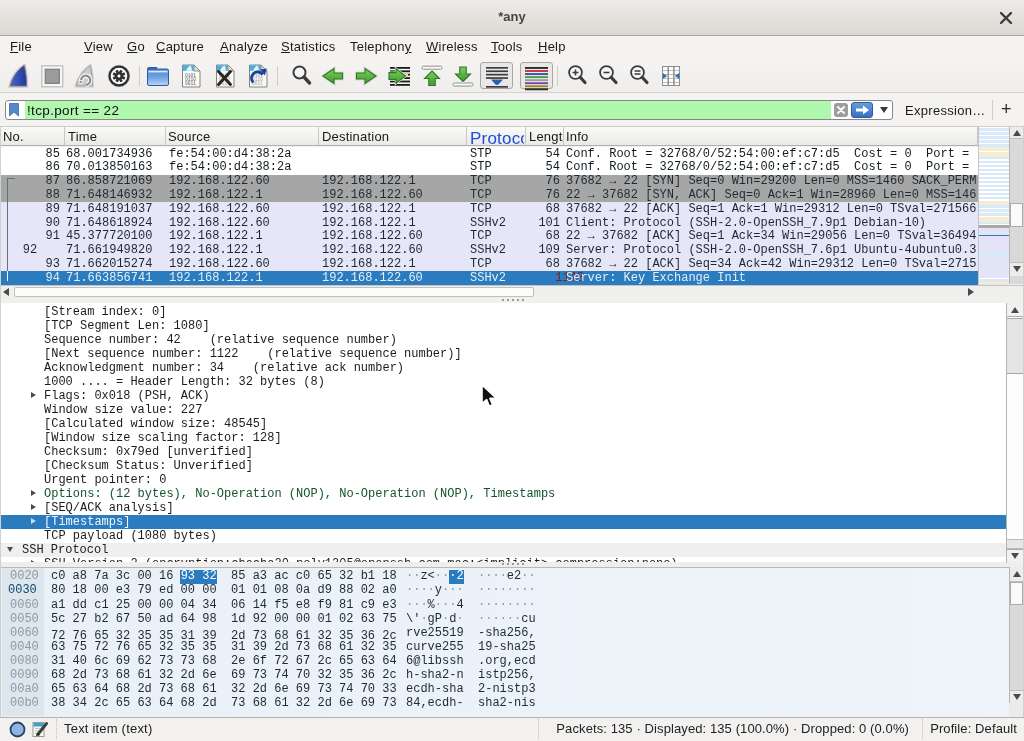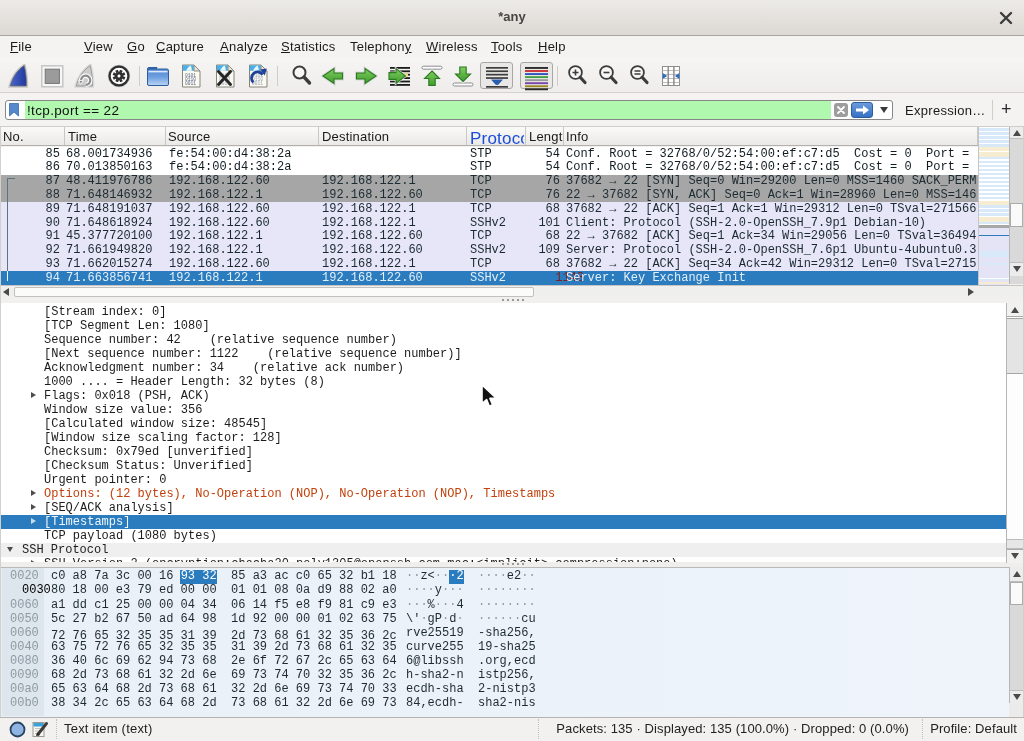--- a/index.html
+++ b/index.html
@@ -262,21 +262,21 @@
 <div class="a mono" style="left:566px;top:147.6px;width:411px;overflow:hidden;color:#111c21">Conf. Root = 32768/0/52:54:00:ef:c7:d5  Cost = 0  Port = 0x8001</div>
 <div class="a" style="left:0;top:160.8px;width:978px;height:13.8px;background:#ffffff"></div>
 <div class="a mono" style="left:0;top:161.4px;width:60px;text-align:right;color:#111c21">86</div>
 <div class="a mono" style="left:66px;top:161.4px;color:#111c21">70.013850163</div>
 <div class="a mono" style="left:169px;top:161.4px;color:#111c21">fe:54:00:d4:38:2a</div>
 <div class="a mono" style="left:470px;top:161.4px;color:#111c21">STP</div>
 <div class="a mono" style="left:500px;top:161.4px;width:60px;text-align:right;color:#111c21">54</div>
 <div class="a mono" style="left:566px;top:161.4px;width:411px;overflow:hidden;color:#111c21">Conf. Root = 32768/0/52:54:00:ef:c7:d5  Cost = 0  Port = 0x8001</div>
 <div class="a" style="left:0;top:174.6px;width:978px;height:13.8px;background:#a6a6a6"></div>
 <div class="a mono" style="left:0;top:175.2px;width:60px;text-align:right;color:#1d2c33">87</div>
-<div class="a mono" style="left:66px;top:175.2px;color:#1d2c33">48.411976786</div>
+<div class="a mono" style="left:66px;top:175.2px;color:#1d2c33">86.858721069</div>
 <div class="a mono" style="left:169px;top:175.2px;color:#1d2c33">192.168.122.60</div>
 <div class="a mono" style="left:322px;top:175.2px;color:#1d2c33">192.168.122.1</div>
 <div class="a mono" style="left:470px;top:175.2px;color:#1d2c33">TCP</div>
 <div class="a mono" style="left:500px;top:175.2px;width:60px;text-align:right;color:#1d2c33">76</div>
 <div class="a mono" style="left:566px;top:175.2px;width:411px;overflow:hidden;color:#1d2c33">37682 → 22 [SYN] Seq=0 Win=29200 Len=0 MSS=1460 SACK_PERM=1 T</div>
 <div class="a" style="left:0;top:188.4px;width:978px;height:13.8px;background:#a6a6a6"></div>
 <div class="a mono" style="left:0;top:189.0px;width:60px;text-align:right;color:#1d2c33">88</div>
 <div class="a mono" style="left:66px;top:189.0px;color:#1d2c33">71.648146932</div>
 <div class="a mono" style="left:169px;top:189.0px;color:#1d2c33">192.168.122.1</div>
 <div class="a mono" style="left:322px;top:189.0px;color:#1d2c33">192.168.122.60</div>
@@ -301,21 +301,21 @@
 <div class="a mono" style="left:566px;top:216.6px;width:411px;overflow:hidden;color:#1b2a31">Client: Protocol (SSH-2.0-OpenSSH_7.9p1 Debian-10)</div>
 <div class="a" style="left:0;top:229.8px;width:978px;height:13.8px;background:#e6e6f8"></div>
 <div class="a mono" style="left:0;top:230.4px;width:60px;text-align:right;color:#1b2a31">91</div>
 <div class="a mono" style="left:66px;top:230.4px;color:#1b2a31">45.377720100</div>
 <div class="a mono" style="left:169px;top:230.4px;color:#1b2a31">192.168.122.1</div>
 <div class="a mono" style="left:322px;top:230.4px;color:#1b2a31">192.168.122.60</div>
 <div class="a mono" style="left:470px;top:230.4px;color:#1b2a31">TCP</div>
 <div class="a mono" style="left:500px;top:230.4px;width:60px;text-align:right;color:#1b2a31">68</div>
 <div class="a mono" style="left:566px;top:230.4px;width:411px;overflow:hidden;color:#1b2a31">22 → 37682 [ACK] Seq=1 Ack=34 Win=29056 Len=0 TSval=364948277</div>
 <div class="a" style="left:0;top:243.6px;width:978px;height:13.8px;background:#e6e6f8"></div>
-<div class="a mono" style="left:0;top:244.2px;width:60px;text-align:right;color:#1b2a31">92</div>
+<div class="a mono" style="left:0;top:244.2px;width:60px;text-align:center;color:#1b2a31">92</div>
 <div class="a mono" style="left:66px;top:244.2px;color:#1b2a31">71.661949820</div>
 <div class="a mono" style="left:169px;top:244.2px;color:#1b2a31">192.168.122.1</div>
 <div class="a mono" style="left:322px;top:244.2px;color:#1b2a31">192.168.122.60</div>
 <div class="a mono" style="left:470px;top:244.2px;color:#1b2a31">SSHv2</div>
 <div class="a mono" style="left:500px;top:244.2px;width:60px;text-align:right;color:#1b2a31">109</div>
 <div class="a mono" style="left:566px;top:244.2px;width:411px;overflow:hidden;color:#1b2a31">Server: Protocol (SSH-2.0-OpenSSH_7.6p1 Ubuntu-4ubuntu0.3)</div>
 <div class="a" style="left:0;top:257.4px;width:978px;height:13.8px;background:#e6e6f8"></div>
 <div class="a mono" style="left:0;top:258.0px;width:60px;text-align:right;color:#1b2a31">93</div>
 <div class="a mono" style="left:66px;top:258.0px;color:#1b2a31">71.662015274</div>
 <div class="a mono" style="left:169px;top:258.0px;color:#1b2a31">192.168.122.60</div>
@@ -411,28 +411,28 @@
 <div class="a" style="left:0;top:542.8px;width:1006px;height:14px;background:#f0efef"></div>
 <div class="a" style="left:0;top:514.7px;width:1006px;height:14px;background:#2a7cbe"></div>
 <div class="a mono" style="left:44px;top:304.7px;line-height:14px;color:#1c1c1c">[Stream index: 0]</div>
 <div class="a mono" style="left:44px;top:318.7px;line-height:14px;color:#1c1c1c">[TCP Segment Len: 1080]</div>
 <div class="a mono" style="left:44px;top:332.7px;line-height:14px;color:#1c1c1c">Sequence number: 42    (relative sequence number)</div>
 <div class="a mono" style="left:44px;top:346.7px;line-height:14px;color:#1c1c1c">[Next sequence number: 1122    (relative sequence number)]</div>
 <div class="a mono" style="left:44px;top:360.7px;line-height:14px;color:#1c1c1c">Acknowledgment number: 34    (relative ack number)</div>
 <div class="a mono" style="left:44px;top:374.7px;line-height:14px;color:#1c1c1c">1000 .... = Header Length: 32 bytes (8)</div>
 <div class="a" style="left:31px;top:391.7px;width:0;height:0;border-left:5.5px solid #4d4d4d;border-top:3.8px solid transparent;border-bottom:3.8px solid transparent"></div>
 <div class="a mono" style="left:44px;top:388.7px;line-height:14px;color:#1c1c1c">Flags: 0x018 (PSH, ACK)</div>
-<div class="a mono" style="left:44px;top:402.7px;line-height:14px;color:#1c1c1c">Window size value: 356</div>
+<div class="a mono" style="left:44px;top:402.7px;line-height:14px;color:#1c1c1c">Window size value: 227</div>
 <div class="a mono" style="left:44px;top:416.7px;line-height:14px;color:#1c1c1c">[Calculated window size: 48545]</div>
 <div class="a mono" style="left:44px;top:430.7px;line-height:14px;color:#1c1c1c">[Window size scaling factor: 128]</div>
 <div class="a mono" style="left:44px;top:444.7px;line-height:14px;color:#1c1c1c">Checksum: 0x79ed [unverified]</div>
 <div class="a mono" style="left:44px;top:458.7px;line-height:14px;color:#1c1c1c">[Checksum Status: Unverified]</div>
 <div class="a mono" style="left:44px;top:472.7px;line-height:14px;color:#1c1c1c">Urgent pointer: 0</div>
 <div class="a" style="left:31px;top:489.7px;width:0;height:0;border-left:5.5px solid #4d4d4d;border-top:3.8px solid transparent;border-bottom:3.8px solid transparent"></div>
-<div class="a mono" style="left:44px;top:486.7px;line-height:14px;color:#c2410c">Options: (12 bytes), No-Operation (NOP), No-Operation (NOP), Timestamps</div>
+<div class="a mono" style="left:44px;top:486.7px;line-height:14px;color:#14532d">Options: (12 bytes), No-Operation (NOP), No-Operation (NOP), Timestamps</div>
 <div class="a" style="left:31px;top:503.7px;width:0;height:0;border-left:5.5px solid #4d4d4d;border-top:3.8px solid transparent;border-bottom:3.8px solid transparent"></div>
 <div class="a mono" style="left:44px;top:500.7px;line-height:14px;color:#1c1c1c">[SEQ/ACK analysis]</div>
 <div class="a" style="left:31px;top:517.7px;width:0;height:0;border-left:5.5px solid #c6ddef;border-top:3.8px solid transparent;border-bottom:3.8px solid transparent"></div>
 <div class="a mono" style="left:44px;top:514.7px;line-height:14px;color:#eef6fc">[Timestamps]</div>
 <div class="a mono" style="left:44px;top:528.7px;line-height:14px;color:#1c1c1c">TCP payload (1080 bytes)</div>
 <div class="a" style="left:7px;top:546.7px;width:0;height:0;border-top:5.5px solid #4d4d4d;border-left:3.8px solid transparent;border-right:3.8px solid transparent"></div>
 <div class="a mono" style="left:22px;top:542.7px;line-height:14px;color:#1c1c1c">SSH Protocol</div>
 <div class="a" style="left:31px;top:559.7px;width:0;height:0;border-left:5.5px solid #4d4d4d;border-top:3.8px solid transparent;border-bottom:3.8px solid transparent"></div>
 <div class="a mono" style="left:44px;top:556.7px;line-height:14px;color:#1c1c1c">SSH Version 2 (encryption:chacha20-poly1305@openssh.com mac:&lt;implicit&gt; compression:none)</div>
 <div class="a" style="left:0;top:562.3px;width:1006px;height:4.5px;background:#efeeed"></div>
@@ -449,37 +449,37 @@
 <div class="a" style="left:512px;top:563.4px;width:2px;height:2px;background:#9a9a9a"></div>
 <div class="a" style="left:517px;top:563.4px;width:2px;height:2px;background:#9a9a9a"></div>
 <div class="a" style="left:522px;top:563.4px;width:2px;height:2px;background:#9a9a9a"></div>
 <div class="a" style="left:0;top:566.5px;width:1024px;height:150.5px;background:linear-gradient(90deg,#e9f0f7,#eef4fa);border-top:1px solid #b9b9b9;box-sizing:border-box"></div>
 <div class="a" style="left:2px;top:567.5px;width:41.5px;height:148px;background:#dde5ed"></div>
 <div class="a" style="left:179.5px;top:570.2px;width:37px;height:14px;background:#2a7cbe"></div>
 <div class="a" style="left:448.5px;top:570.2px;width:15px;height:14px;background:#2a7cbe"></div>
 <div class="a mono" style="left:10px;top:570.40px;line-height:13px;color:#8e9aa3">0020</div>
 <div class="a mono" style="left:51px;top:570.40px;line-height:13px;color:#1e2a32">c0 a8 7a 3c 00 16 <span style="color:#fff">93 32</span>  85 a3 ac c0 65 32 b1 18</div>
 <div class="a mono" style="left:406px;top:570.40px;line-height:13px;color:#1e2a32"><span style="color:#8e9aa3">·</span><span style="color:#8e9aa3">·</span>z&lt;<span style="color:#8e9aa3">·</span><span style="color:#8e9aa3">·</span><span style="color:#fff">·</span><span style="color:#fff">2</span>  <span style="color:#8e9aa3">·</span><span style="color:#8e9aa3">·</span><span style="color:#8e9aa3">·</span><span style="color:#8e9aa3">·</span>e2<span style="color:#8e9aa3">·</span><span style="color:#8e9aa3">·</span></div>
-<div class="a mono" style="left:22px;top:584.47px;line-height:13px;color:#000000">0030</div>
+<div class="a mono" style="left:8px;top:584.47px;line-height:13px;color:#0c4a6e">0030</div>
 <div class="a mono" style="left:51px;top:584.47px;line-height:13px;color:#1e2a32">80 18 00 e3 79 ed 00 00  01 01 08 0a d9 88 02 a0</div>
 <div class="a mono" style="left:406px;top:584.47px;line-height:13px;color:#1e2a32"><span style="color:#8e9aa3">·</span><span style="color:#8e9aa3">·</span><span style="color:#8e9aa3">·</span><span style="color:#8e9aa3">·</span>y<span style="color:#8e9aa3">·</span><span style="color:#8e9aa3">·</span><span style="color:#8e9aa3">·</span>  <span style="color:#8e9aa3">·</span><span style="color:#8e9aa3">·</span><span style="color:#8e9aa3">·</span><span style="color:#8e9aa3">·</span><span style="color:#8e9aa3">·</span><span style="color:#8e9aa3">·</span><span style="color:#8e9aa3">·</span><span style="color:#8e9aa3">·</span></div>
 <div class="a mono" style="left:10px;top:598.54px;line-height:13px;color:#8e9aa3">0060</div>
 <div class="a mono" style="left:51px;top:598.54px;line-height:13px;color:#1e2a32">a1 dd c1 25 00 00 04 34  06 14 f5 e8 f9 81 c9 e3</div>
 <div class="a mono" style="left:406px;top:598.54px;line-height:13px;color:#1e2a32"><span style="color:#8e9aa3">·</span><span style="color:#8e9aa3">·</span><span style="color:#8e9aa3">·</span>%<span style="color:#8e9aa3">·</span><span style="color:#8e9aa3">·</span><span style="color:#8e9aa3">·</span>4  <span style="color:#8e9aa3">·</span><span style="color:#8e9aa3">·</span><span style="color:#8e9aa3">·</span><span style="color:#8e9aa3">·</span><span style="color:#8e9aa3">·</span><span style="color:#8e9aa3">·</span><span style="color:#8e9aa3">·</span><span style="color:#8e9aa3">·</span></div>
 <div class="a mono" style="left:10px;top:612.61px;line-height:13px;color:#8e9aa3">0050</div>
 <div class="a mono" style="left:51px;top:612.61px;line-height:13px;color:#1e2a32">5c 27 b2 67 50 ad 64 98  1d 92 00 00 01 02 63 75</div>
 <div class="a mono" style="left:406px;top:612.61px;line-height:13px;color:#1e2a32">\'<span style="color:#8e9aa3">·</span>gP<span style="color:#8e9aa3">·</span>d<span style="color:#8e9aa3">·</span>  <span style="color:#8e9aa3">·</span><span style="color:#8e9aa3">·</span><span style="color:#8e9aa3">·</span><span style="color:#8e9aa3">·</span><span style="color:#8e9aa3">·</span><span style="color:#8e9aa3">·</span>cu</div>
 <div class="a mono" style="left:10px;top:626.68px;line-height:13px;color:#8e9aa3">0060</div>
 <div class="a mono" style="left:51px;top:630px;line-height:13px;color:#1e2a32">72 76 65 32 35 35 31 39  2d 73 68 61 32 35 36 2c</div>
 <div class="a mono" style="left:406px;top:626.68px;line-height:13px;color:#1e2a32">rve25519  -sha256,</div>
 <div class="a mono" style="left:10px;top:640.75px;line-height:13px;color:#8e9aa3">0040</div>
 <div class="a mono" style="left:51px;top:640.75px;line-height:13px;color:#1e2a32">63 75 72 76 65 32 35 35  31 39 2d 73 68 61 32 35</div>
 <div class="a mono" style="left:406px;top:640.75px;line-height:13px;color:#1e2a32">curve255  19-sha25</div>
 <div class="a mono" style="left:10px;top:654.82px;line-height:13px;color:#8e9aa3">0080</div>
-<div class="a mono" style="left:51px;top:654.82px;line-height:13px;color:#1e2a32">36 40 6c 69 62 94 73 68  2e 6f 72 67 2c 65 63 64</div>
+<div class="a mono" style="left:51px;top:654.82px;line-height:13px;color:#1e2a32">31 40 6c 69 62 73 73 68  2e 6f 72 67 2c 65 63 64</div>
 <div class="a mono" style="left:406px;top:654.82px;line-height:13px;color:#1e2a32">6@libssh  .org,ecd</div>
 <div class="a mono" style="left:10px;top:668.89px;line-height:13px;color:#8e9aa3">0090</div>
 <div class="a mono" style="left:51px;top:668.89px;line-height:13px;color:#1e2a32">68 2d 73 68 61 32 2d 6e  69 73 74 70 32 35 36 2c</div>
 <div class="a mono" style="left:406px;top:668.89px;line-height:13px;color:#1e2a32">h-sha2-n  istp256,</div>
 <div class="a mono" style="left:10px;top:682.96px;line-height:13px;color:#8e9aa3">00a0</div>
 <div class="a mono" style="left:51px;top:682.96px;line-height:13px;color:#1e2a32">65 63 64 68 2d 73 68 61  32 2d 6e 69 73 74 70 33</div>
 <div class="a mono" style="left:406px;top:682.96px;line-height:13px;color:#1e2a32">ecdh-sha  2-nistp3</div>
 <div class="a mono" style="left:10px;top:697.03px;line-height:13px;color:#8e9aa3">00b0</div>
 <div class="a mono" style="left:51px;top:697.03px;line-height:13px;color:#1e2a32">38 34 2c 65 63 64 68 2d  73 68 61 32 2d 6e 69 73</div>
 <div class="a mono" style="left:406px;top:697.03px;line-height:13px;color:#1e2a32">84,ecdh-  sha2-nis</div>

